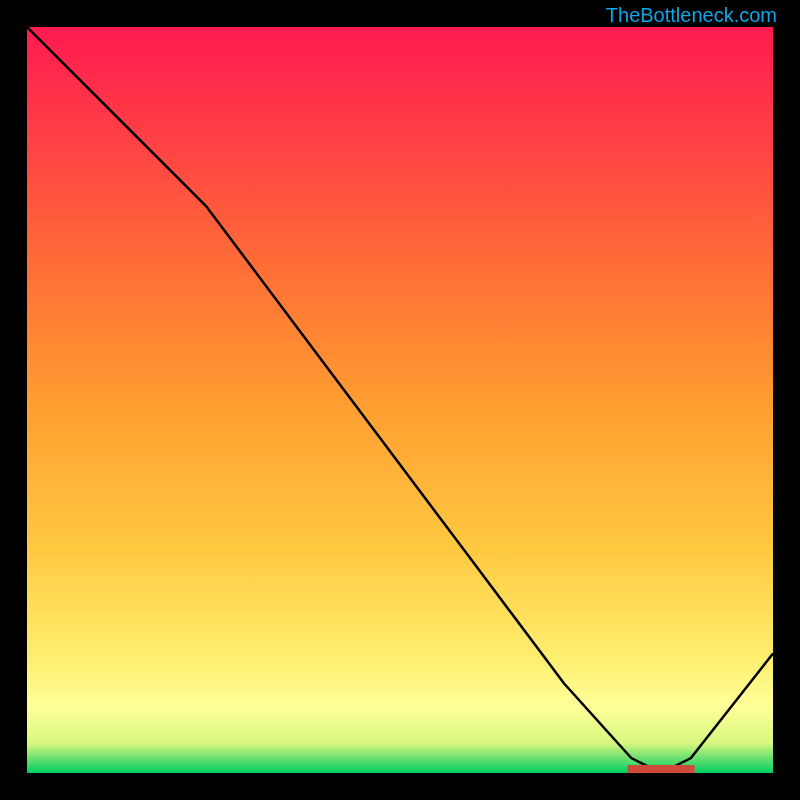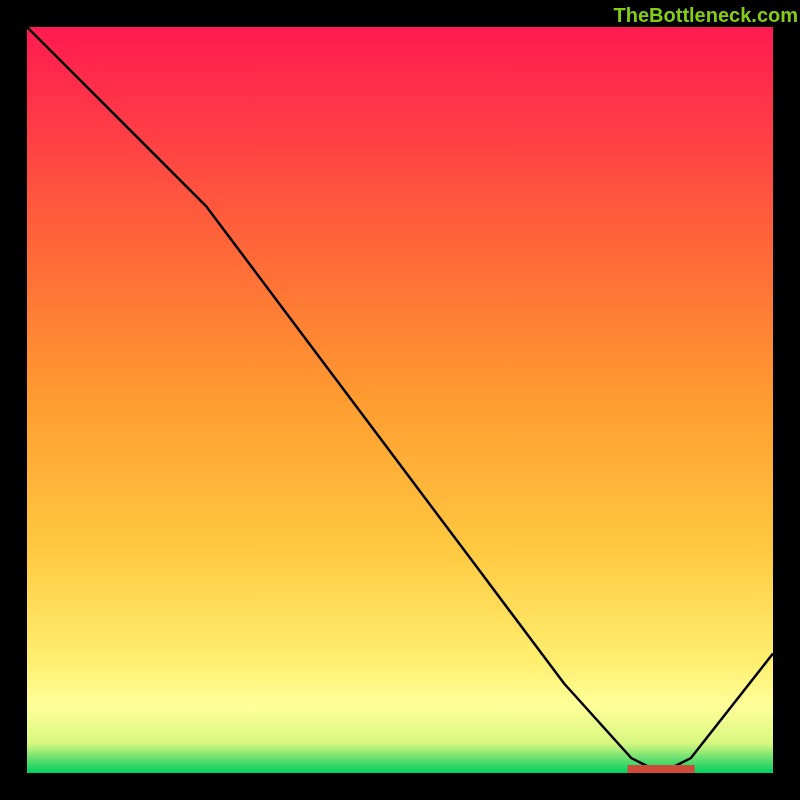--- a/index.html
+++ b/index.html
@@ -7,24 +7,24 @@
     padding: 0;
     width: 800px;
     height: 800px;
     background: #000;
     font-family: Arial, sans-serif;
     position: relative;
   }
   .watermark {
     position: absolute;
     top: 4px;
-    right: 2px;
-    color: #84cc16;
+    right: 23px;
+    color: #0ea5e9;
     font-size: 20px;
-    font-weight: bold;
+    font-weight: normal;
     z-index: 10;
   }
   .chart-frame {
     position: absolute;
     left: 27px;
     top: 27px;
     width: 746px;
     height: 746px;
     background: #000;
   }

